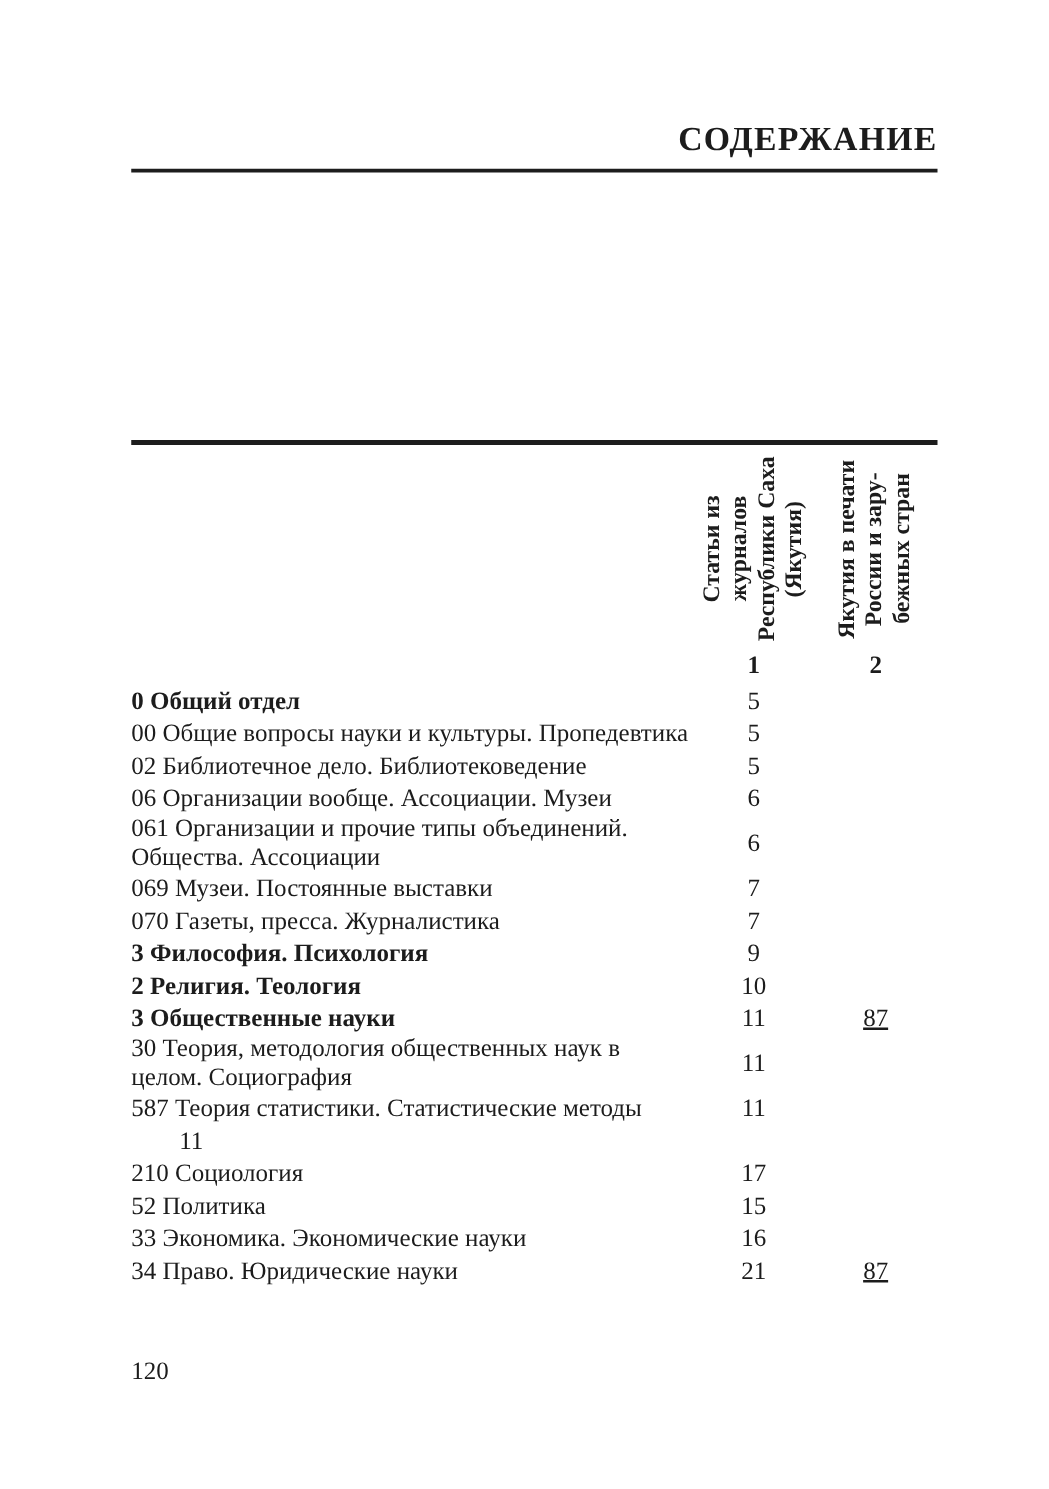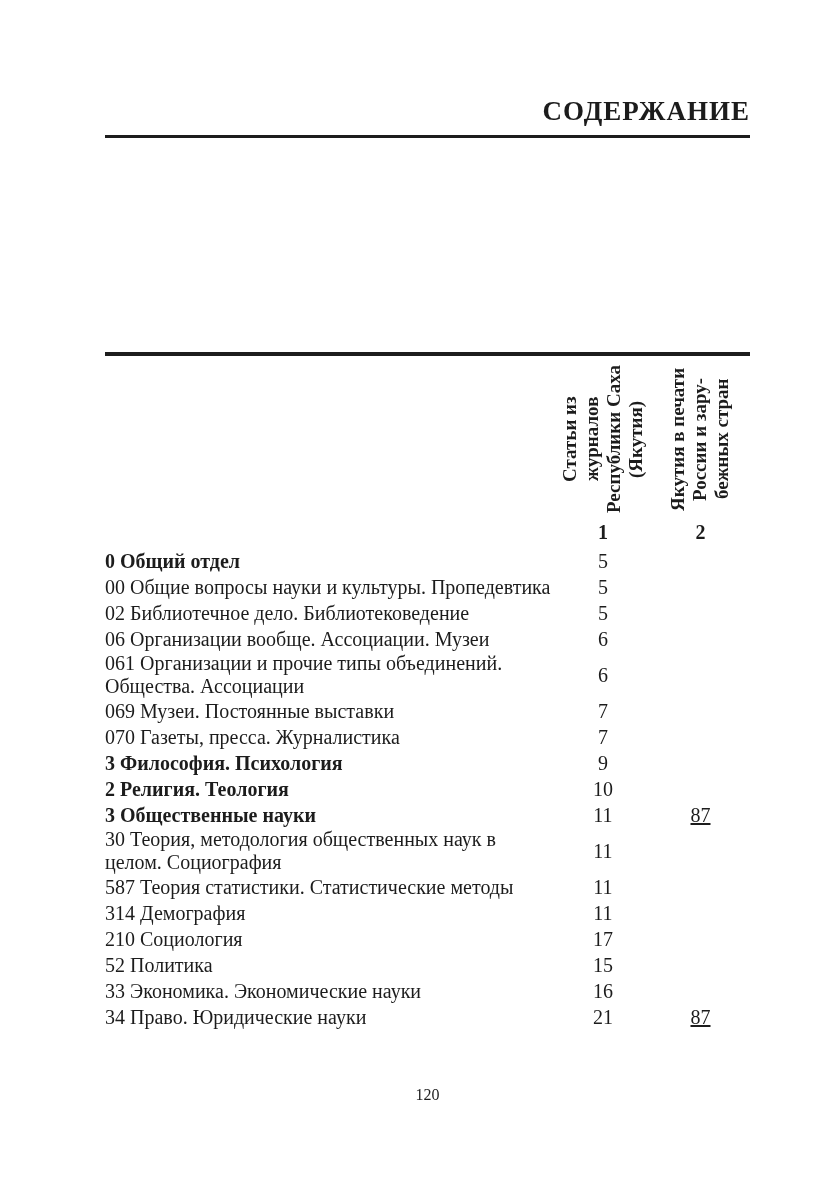--- a/index.html
+++ b/index.html
@@ -65,22 +65,21 @@
   }
   .row { display: flex; align-items: center; min-height: 26px; }
   .row .label { width: 450px; line-height: 23px; }
   .row .c1 { width: 96px; text-align: center; align-self: center; }
   .row .c2 { width: 99px; text-align: center; align-self: center; text-decoration: underline; }
   .row.bold .label { font-weight: bold; }
 
   .footer {
     position: absolute;
     left: 105px; top: 1086px; width: 645px;
-    text-align: center;
-    font-size: 16px;
+    font-size: 20px;
   }
 </style>
 </head>
 <body>
 
 <div class="page">
 
   <div class="title">СОДЕРЖАНИЕ</div>
   <div class="rule rule-title"></div>
   <div class="rule rule-table"></div>
@@ -175,21 +174,20 @@
     <div class="c2"></div>
   </div>
 
   <div class="row">
     <div class="label">587 Теория статистики. Статистические методы</div>
     <div class="c1">11</div>
     <div class="c2"></div>
   </div>
 
   <div class="row">
-    <div class="label">314 Демография</div>
     <div class="c1">11</div>
     <div class="c2"></div>
   </div>
 
   <div class="row">
     <div class="label">210 Социология</div>
     <div class="c1">17</div>
     <div class="c2"></div>
   </div>
 

